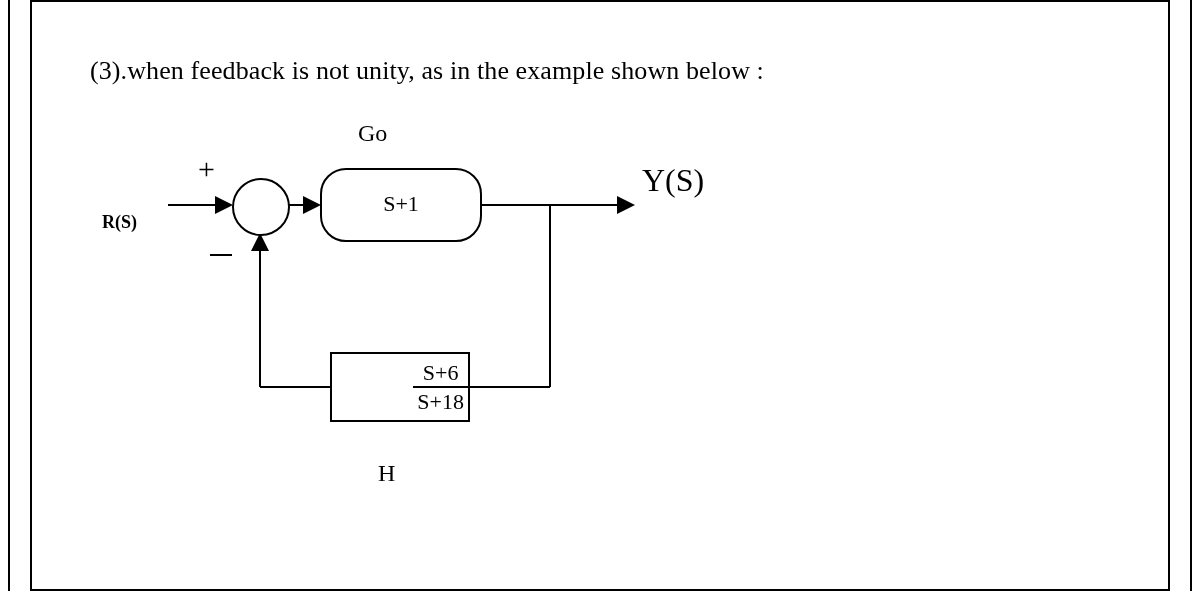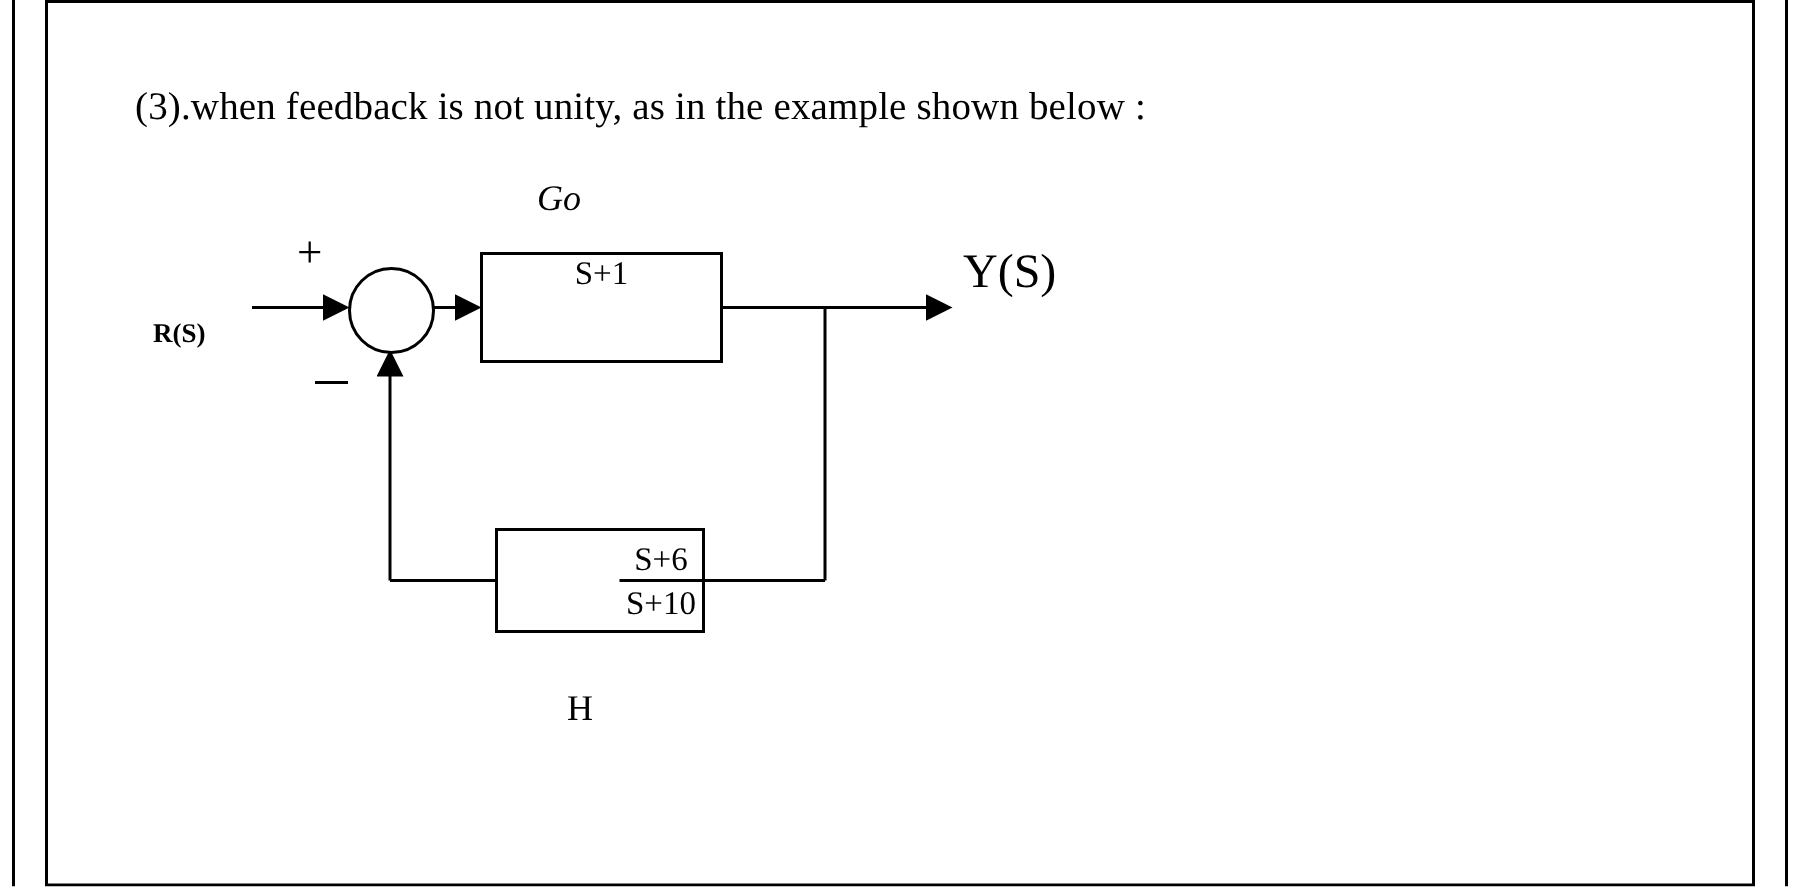--- a/index.html
+++ b/index.html
@@ -97,21 +97,20 @@
     left: 552px;
     top: 12px;
     font-size: 32px;
   }
   
   .go-label {
     position: absolute;
     left: 268px;
     top: -30px;
     font-size: 24px;
-    font-style: italic;
   }
   
   .h-label {
     position: absolute;
     left: 288px;
     top: 310px;
     font-size: 24px;
   }
 
   
@@ -122,22 +121,23 @@
     box-sizing: border-box;
   }
   .block-fwd {
     left: 230px;
     top: 18px;
     width: 162px;
     height: 74px;
     display: flex;
     flex-direction: column;
     align-items: center;
-    justify-content: flex-start;
+    justify-content: center;
     font-size: 22px;
+    border-radius: 26px;
   }
   .frac {
     display: inline-block;
     text-align: center;
     line-height: 1.05;
   }
   .frac .num {
     display: block;
     padding: 0 4px 2px;
   }
@@ -216,18 +216,18 @@
 
     <div class="block block-fwd">
       <span class="frac">
         <span class="num">S+1</span>
       </span>
     </div>
 
     <div class="block block-fb">
       <span class="frac">
         <span class="num">S+6</span>
-        <span class="den">S+10</span>
+        <span class="den">S+18</span>
       </span>
     </div>
 
   </div>
 </div>
 
 </body></html>

